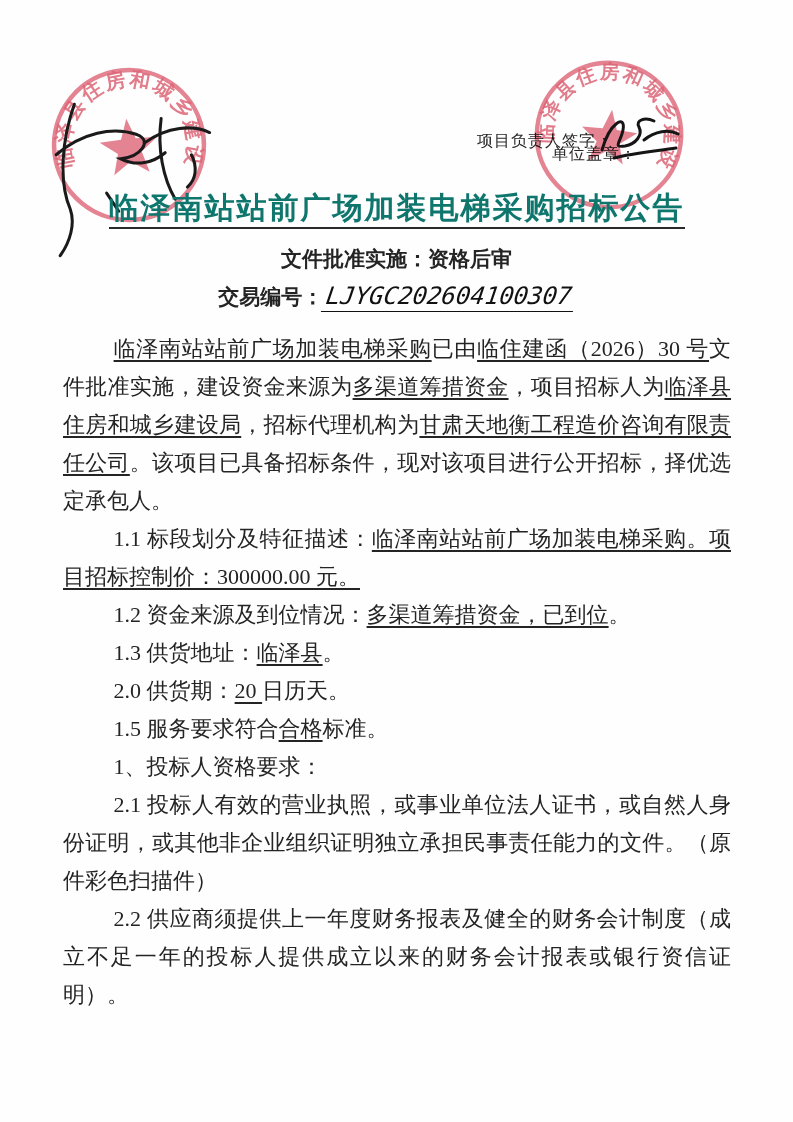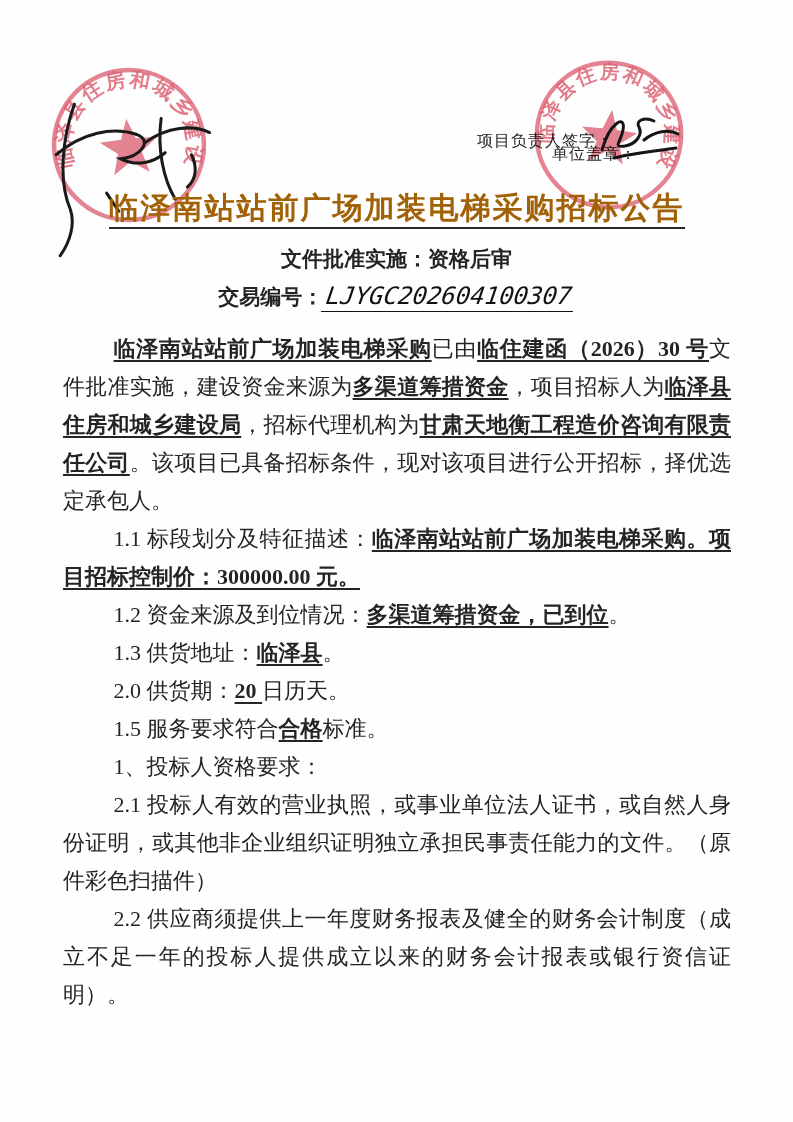--- a/index.html
+++ b/index.html
@@ -11,41 +11,41 @@
   
   .appr-line { position:absolute; font-size:16px; letter-spacing:1px; color:#262626; white-space:nowrap; }
   .appr-1 { top:86px;  right:103px; }
   .appr-2 { top:119px; right:180px;margin-top:12px; }
   .appr-3 { top:144px; right:156px; }
 
   
   .title-row { position:absolute; top:188px; left:0; width:100%; text-align:center; }
   .title-text {
     font-family:"Liberation Sans", sans-serif; font-weight:700; font-size:30px;
-    letter-spacing:2px; color:#a16207; border-bottom:2px solid #2a2a2a; padding-bottom:3px;
+    letter-spacing:2px; color:#0f766e; border-bottom:2px solid #2a2a2a; padding-bottom:3px;
   }
   .center-row { position:absolute; left:0; width:100%; text-align:center; font-size:21px; color:#242424; }
   .qual-row  { top:245px; font-weight:600; }
   .trans-row { top:282px; }
   .trans-label { font-weight:600; }
   .u-val { text-underline-offset:5px; }
   .handwrite {
     font-family:"DejaVu Sans Mono", monospace; font-style:italic; font-size:24px;
     letter-spacing:0px; color:#111; display:inline-block; transform:skewX(-8deg);
     border-bottom:1.5px solid #111; padding:0 3px 1px 3px;
   }
 
   
   .doc-body {
     position:absolute; left:63px; top:330px; width:668px;
     font-size:22px; line-height:38px; text-align:justify; color:#242424;
   }
   .para { margin:0; text-indent:2.3em; }
   .para.bold { font-weight:700; font-family:"Liberation Sans", sans-serif; letter-spacing:1px; }
-  .u { text-decoration:underline; text-underline-offset:4px; text-decoration-thickness:1.5px;font-weight:bold; }
+  .u { text-decoration:underline; text-underline-offset:4px; text-decoration-thickness:1.5px; }
 
   
   .stamp { position:absolute; mix-blend-mode:multiply; opacity:0.88; }
   .stamp-left  { left:48px;  top:64px;  transform:rotate(-6deg); }
   .stamp-right { left:531px; top:57px;  transform:rotate(7deg); }
   .sig { position:absolute; }
   .sig-left  { left:40px;  top:96px; }
   .sig-right { left:594px; top:108px; }
 </style>
 </head>

